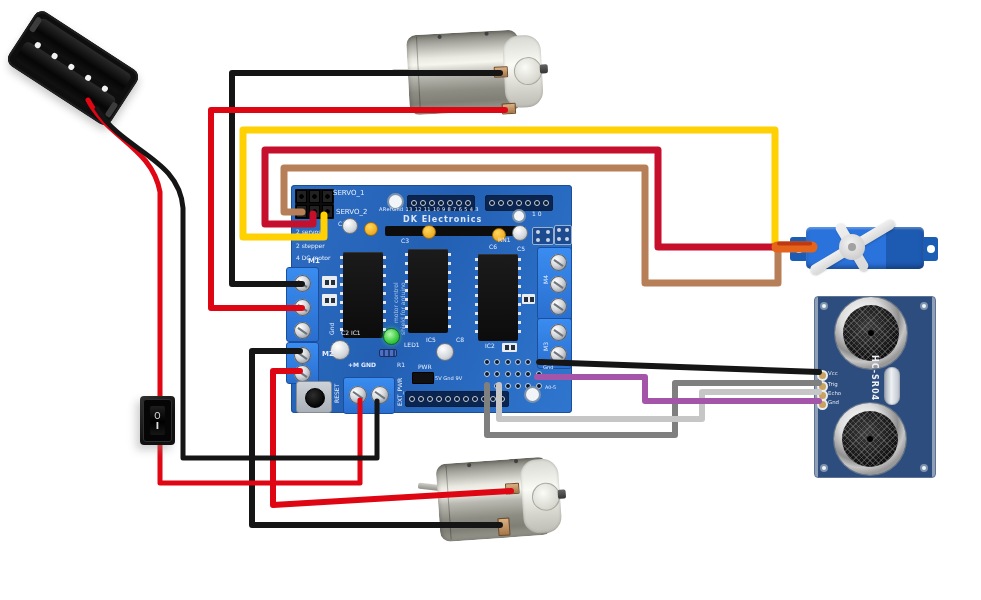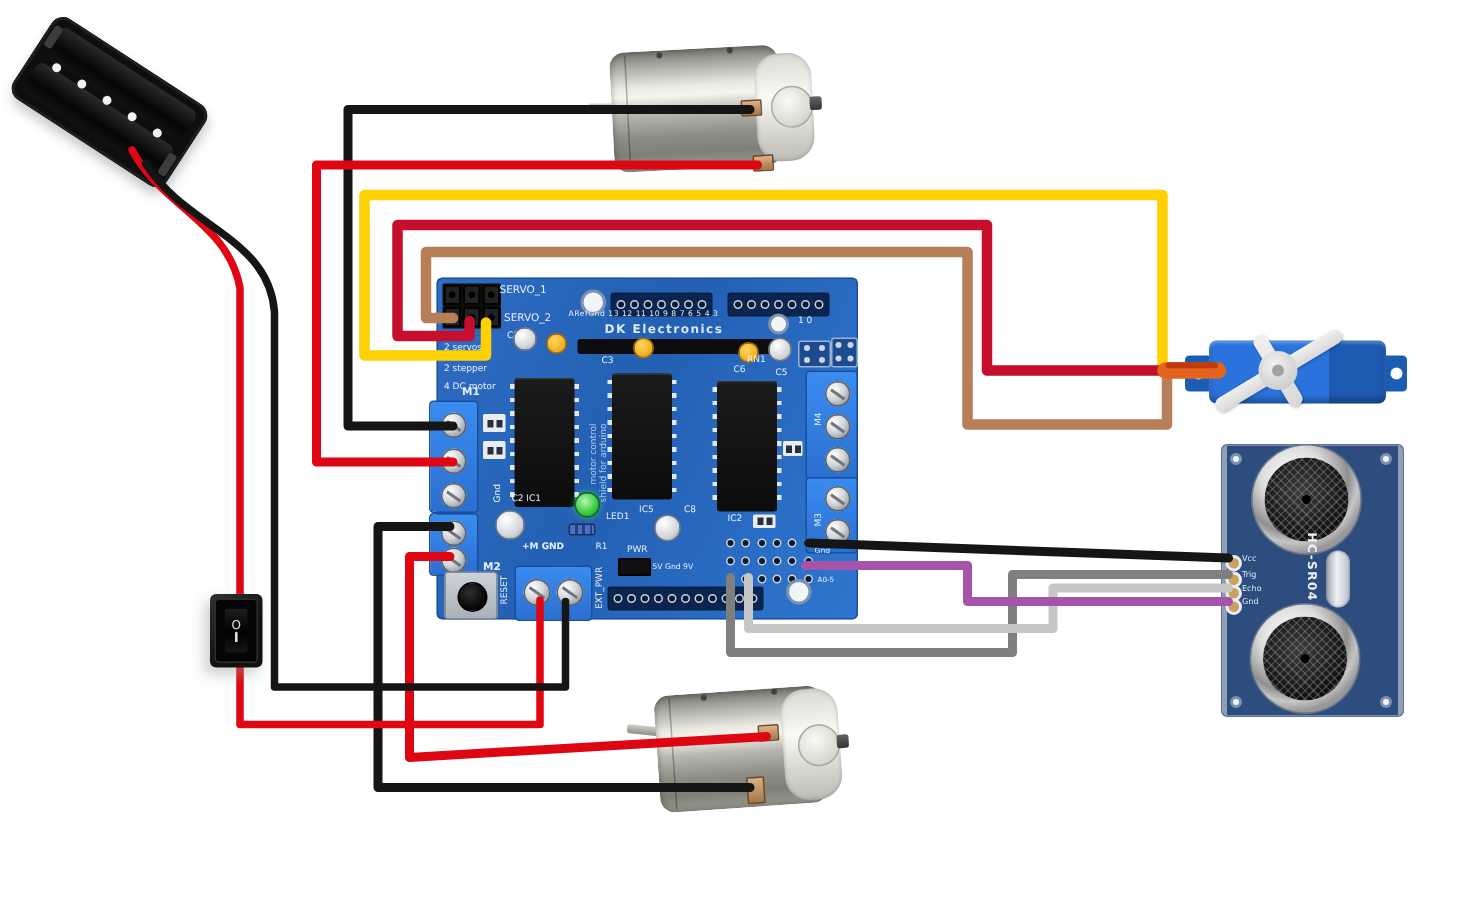--- a/index.html
+++ b/index.html
@@ -262,21 +262,21 @@
       <span class="scr" style="left:7px;top:7px;width:17px;height:17px;"></span>
       <span class="scr" style="left:7px;top:31px;width:17px;height:17px;"></span>
       <span class="scr" style="left:7px;top:54px;width:17px;height:17px;"></span>
     </div>
     <span class="txt b" style="left:17px;top:73px;font-size:7px;">M1</span>
     <span class="vrot" style="left:37px;top:150px;">Gnd</span>
     <div class="tblock" style="left:-5px;top:157px;width:31px;height:40px;">
       <span class="scr" style="left:7px;top:4px;width:17px;height:17px;"></span>
       <span class="scr" style="left:7px;top:22px;width:17px;height:17px;"></span>
     </div>
-    <span class="txt b" style="left:31px;top:166px;font-size:7px;margin-top:24px;">M2</span>
+    <span class="txt b" style="left:31px;top:166px;font-size:7px;">M2</span>
     <div class="tblock" style="left:246px;top:62px;width:33px;height:71px;">
       <span class="scr" style="left:12px;top:6px;width:17px;height:17px;"></span>
       <span class="scr" style="left:12px;top:28px;width:17px;height:17px;"></span>
       <span class="scr" style="left:12px;top:50px;width:17px;height:17px;"></span>
       <span class="vrot" style="left:4px;top:36px;">M4</span>
     </div>
     <div class="tblock" style="left:246px;top:133px;width:33px;height:49px;">
       <span class="scr" style="left:12px;top:5px;width:17px;height:17px;"></span>
       <span class="scr" style="left:12px;top:27px;width:17px;height:17px;"></span>
       <span class="vrot" style="left:4px;top:32px;">M3</span>

